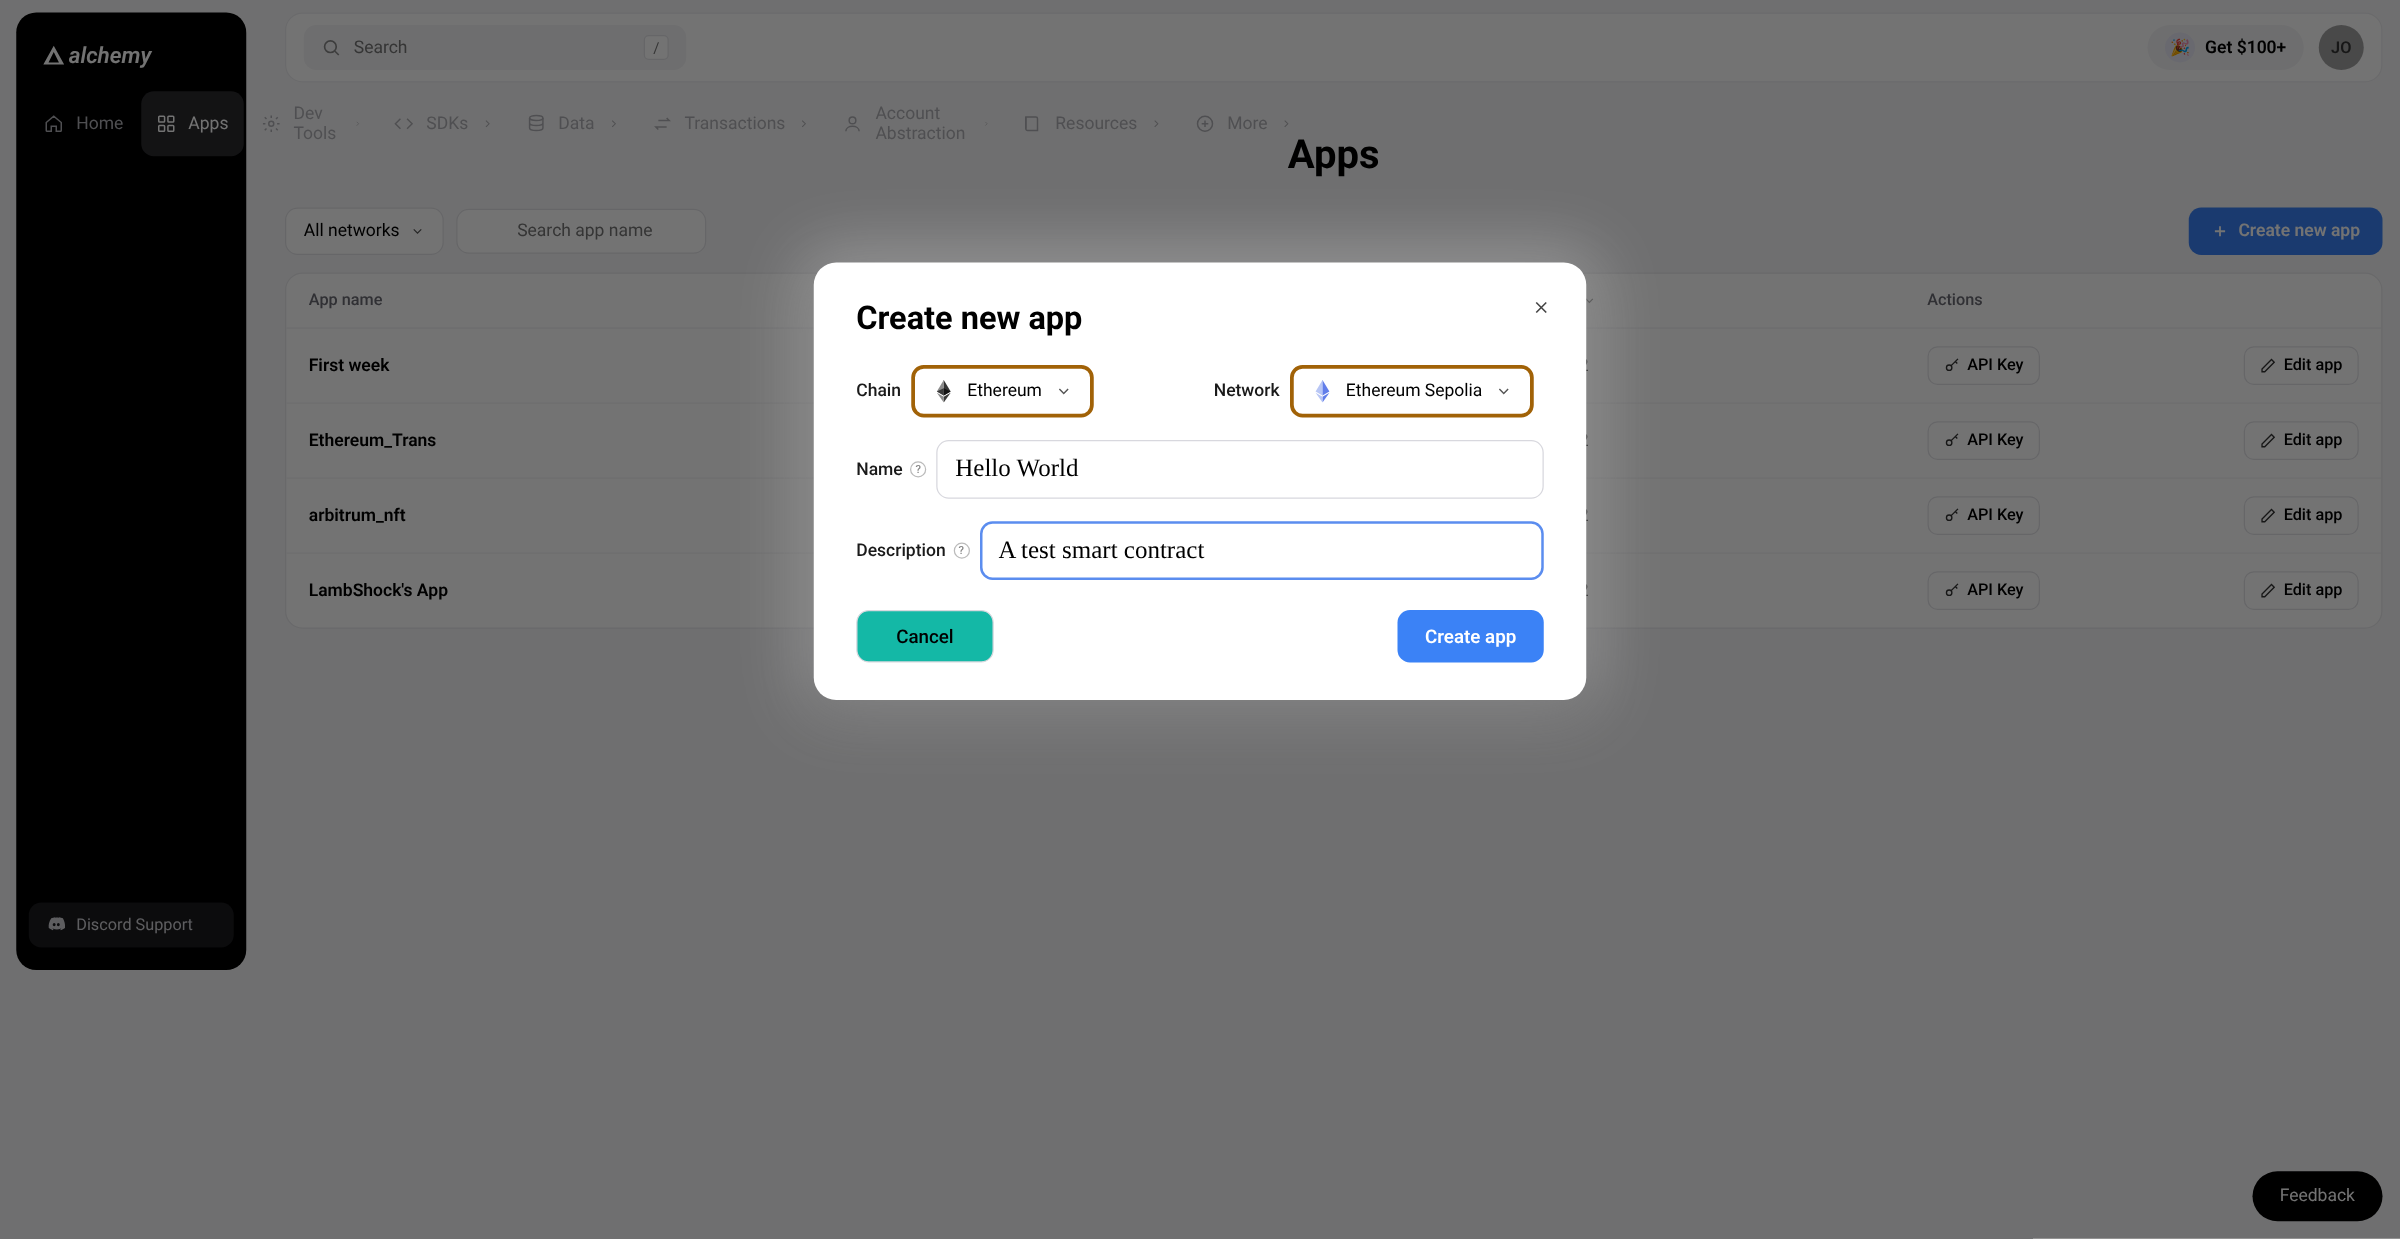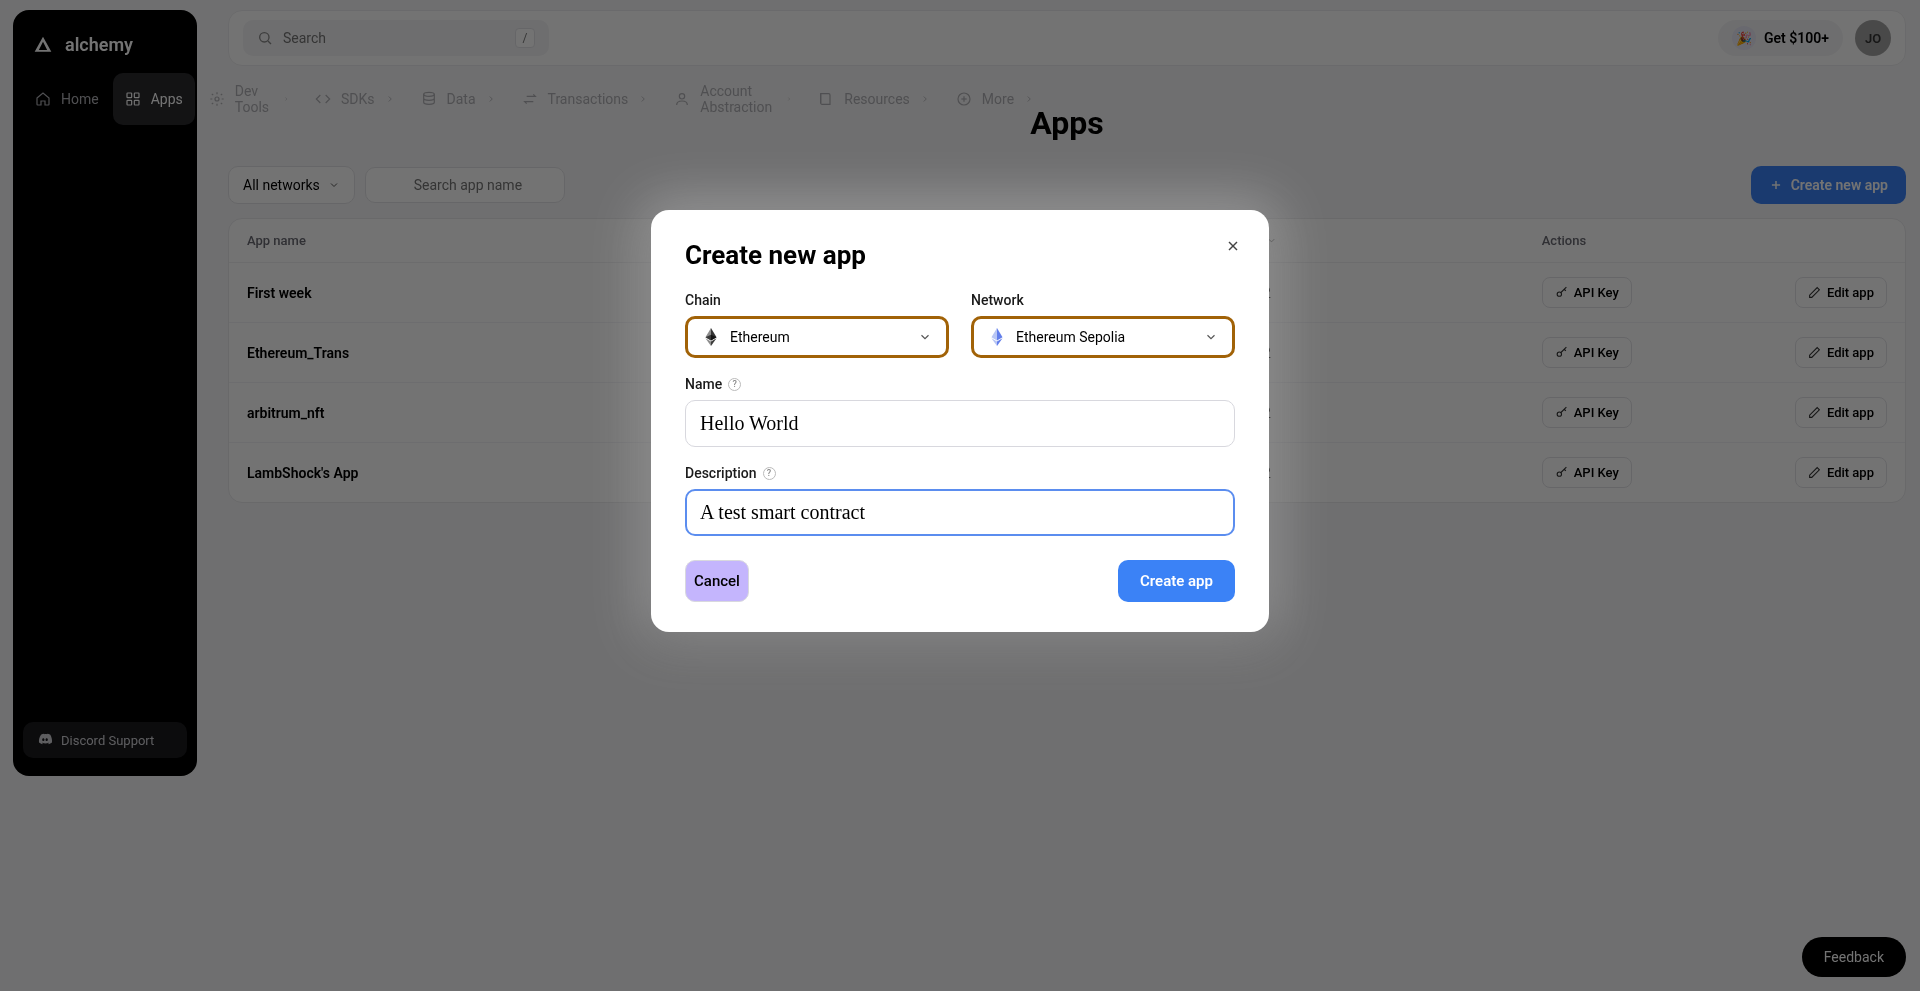--- a/index.html
+++ b/index.html
@@ -1,20 +1,20 @@
 <!DOCTYPE html>
 <html><head>
 <meta charset="utf-8">
 <style>
 * { box-sizing: border-box; margin: 0; padding: 0; font-family: -apple-system, BlinkMacSystemFont, "Segoe UI", Roboto, "Helvetica Neue", sans-serif; }
 body { background: #f7f7f8; width: 1920px; height: 991px; overflow: hidden; position: relative; }
 
 
 .sidebar { position: absolute; left: 13px; top: 10px; width: 184px; height: 766px; background: #000; border-radius: 16px; padding: 18px 10px; display: flex; flex-direction: column; }
-.logo { display: flex; align-items: center; gap: 12px; padding: 6px 10px 18px 10px; }
+.logo { display: flex; align-items: center; gap: 2px; padding: 6px 10px 18px 10px; font-style: italic; }
 .logo-icon { width: 20px; height: 20px; }
 .logo-text { color: #fff; font-size: 18px; font-weight: 600; }
 .nav { display: flex; flex-direction: row; gap: 2px; }
 .nav-item { display: flex; align-items: center; gap: 10px; padding: 10px 12px; border-radius: 10px; color: #b0b0b5; font-size: 14px; cursor: pointer; position: relative; }
 .nav-item.active { background: #2a2a2e; color: #fff; }
 .nav-item .nav-icon { width: 16px; height: 16px; flex-shrink: 0; }
 .nav-item .chev { margin-left: auto; width: 10px; height: 10px; }
 .discord-btn { margin-top: auto; display: flex; align-items: center; gap: 8px; background: #1b1b1e; color: #d0d0d5; padding: 10px 14px; border-radius: 10px; font-size: 13px; cursor: pointer; }
 
 
@@ -49,30 +49,30 @@
 
 
 .feedback-btn { position: absolute; right: 14px; bottom: 14px; background: #000; color: #fff; border-radius: 22px; padding: 12px 22px; font-size: 14px; cursor: pointer; }
 
 
 .overlay { position: absolute; inset: 0; background: rgba(0,0,0,0.55); display: flex; align-items: flex-start; justify-content: center; padding-top: 210px; }
 .modal { width: 618px; background: #fff; border-radius: 18px; padding: 30px 34px 30px; box-shadow: 0 0 50px 10px rgba(255,255,255,0.35), 0 10px 40px rgba(0,0,0,0.3); position: relative; }
 .modal-title { font-size: 26px; font-weight: 700; margin-bottom: 22px; }
 .modal-close { position: absolute; top: 22px; right: 22px; width: 28px; height: 28px; display: flex; align-items: center; justify-content: center; cursor: pointer; color: #555; }
 .form-row { display: flex; gap: 22px; margin-bottom: 18px; }
-.form-group { flex: 1; display: flex; flex-direction: column; gap: 8px; }
+.form-group { flex: 1; display: flex; flex-direction: row; gap: 8px; align-items: center; }
 .form-label { font-size: 14px; font-weight: 500; color: #1a1a1a; display: flex; align-items: center; gap: 6px; }
 .help-icon { width: 13px; height: 13px; border: 1px solid #bbb; border-radius: 50%; display: inline-flex; align-items: center; justify-content: center; font-size: 9px; color: #888; }
 .select { display: flex; align-items: center; gap: 10px; border: 3px solid #a16207; border-radius: 10px; padding: 9px 14px; font-size: 14px; cursor: pointer; background: #fff; position: relative; }
 .select .chev-d { margin-left: auto; }
 .eth-icon { width: 18px; height: 18px; }
 .text-input { border: 1px solid #d8d8de; border-radius: 10px; padding: 11px 14px; font-size: 20px; outline: none; width: 100%; font-family: Liberation Serif, serif; }
 .text-input.focused { border: 2px solid #5b8def; padding: 10px 13px; }
 .modal-footer { display: flex; justify-content: space-between; margin-top: 24px; }
-.btn-cancel { border: 1px solid #d8d8de; background: #c4b5fd; border-radius: 10px; padding: 11px 8px; font-size: 15px; font-weight: 500; cursor: pointer; }
+.btn-cancel { border: 1px solid #d8d8de; background: #14b8a6; border-radius: 10px; padding: 11px 31px; font-size: 15px; font-weight: 500; cursor: pointer; }
 .btn-primary { background: #3b82f6; color: #fff; border: none; border-radius: 10px; padding: 11px 22px; font-size: 15px; font-weight: 600; cursor: pointer; }
 
 svg { display: block; }
 </style>
 </head>
 <body>
 
 <div class="sidebar">
   <div class="logo">
     <svg class="logo-icon" viewBox="0 0 24 24" fill="#fff">

